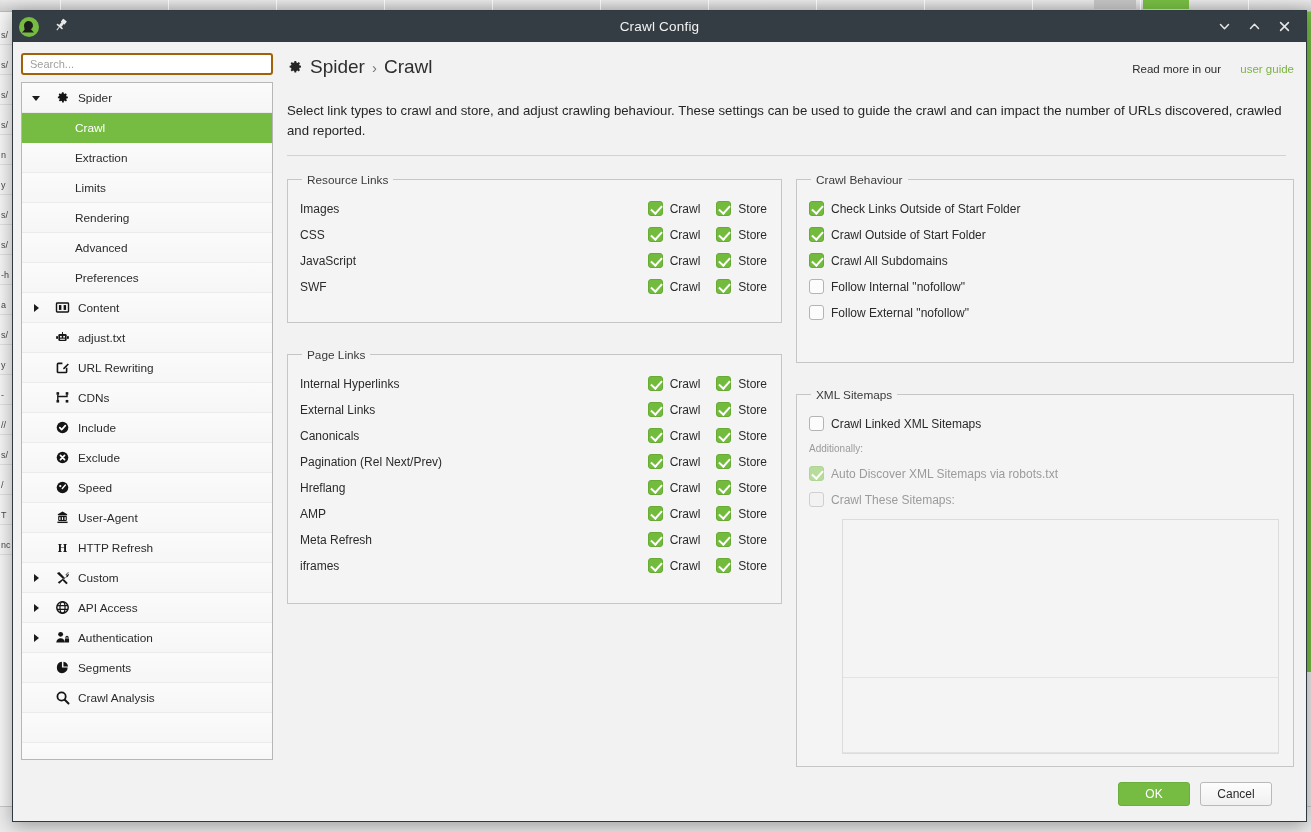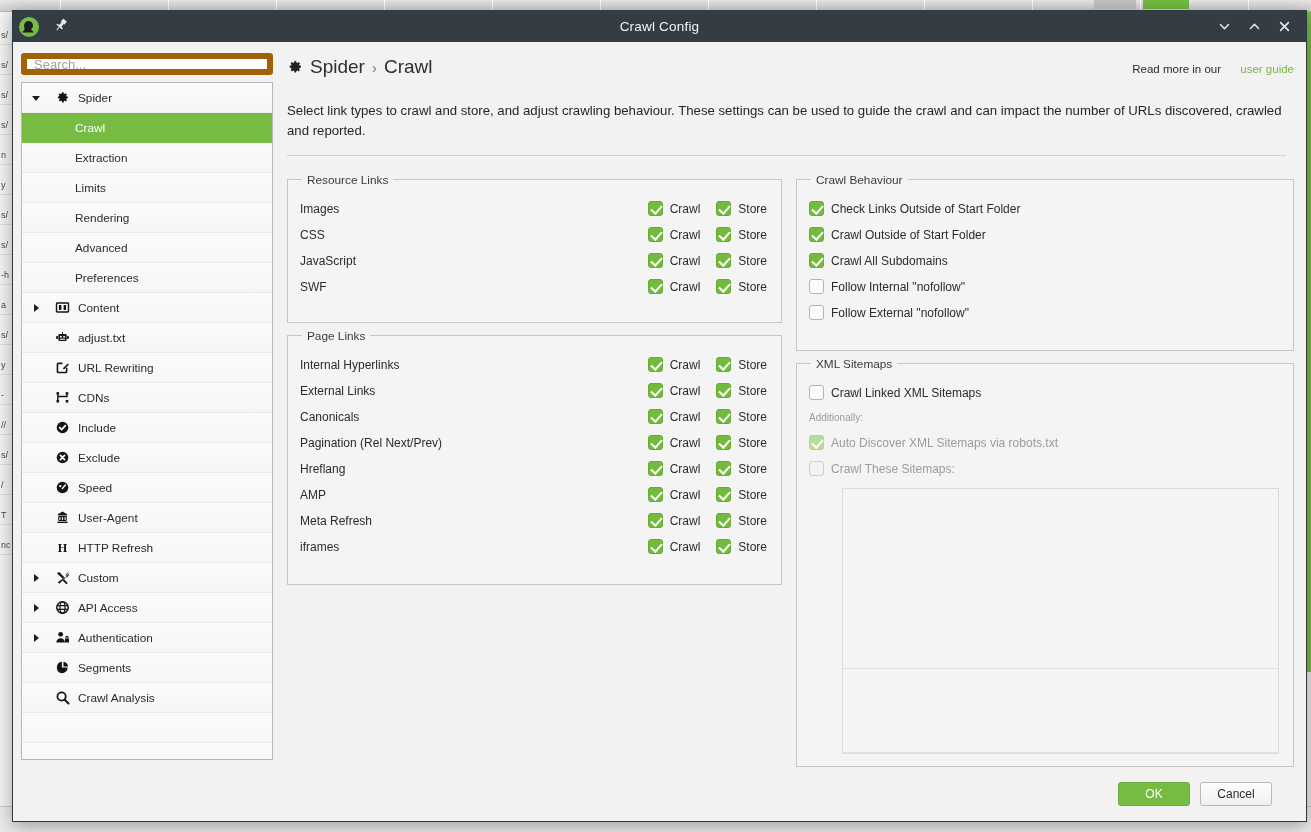--- a/index.html
+++ b/index.html
@@ -127,25 +127,25 @@
 
   
   #sidebar {
     width: 252px; flex: 0 0 252px;
     display: flex; flex-direction: column;
     padding-top: 3px;
   }
   #search-wrap { padding: 0 0 7px 0; }
   #search-input {
     width: 100%; height: 22px;
-    border: 6px solid #a16207;
+    border: 2px solid #a16207;
     border-radius: 3px;
     background: #fff;
     padding: 0 7px;
-    font-size: 13px; color: #333;
+    font-size: 11px; color: #333;
     font-family: "Liberation Sans", sans-serif;
     outline: none;
   }
   #search-input::placeholder { color: #a0a0a0; }
 
   #navlist {
     flex: 1 1 auto;
     border: 1px solid #b7b7b7;
     background: #fafafa;
     overflow: hidden;
@@ -216,21 +216,21 @@
     height: 1px; background: #d2d2d2;
     margin-right: 8px;
   }
 
   #panels {
     margin-top: 17px;
     display: flex; gap: 14px;
     flex: 1 1 auto; min-height: 0;
     padding-bottom: 6px;
   }
-  .col { display: flex; flex-direction: column; gap: 6px; }
+  .col { display: flex; flex-direction: column; gap: 25px; }
   .col-left  { width: 495px; flex: 0 0 495px; }
   .col-right { flex: 1 1 auto; min-width: 0; }
 
   fieldset.group {
     border: 1px solid #c6c6c6;
     background: #f4f4f4;
     padding: 9px 14px 12px 12px;
     min-width: 0;
   }
   fieldset.group > legend {
@@ -293,21 +293,21 @@
     flex: 3 1 0;
     min-height: 0;
   }
   .sitemap-box2 { flex: 1.4 1 0; min-height: 0; }
   fieldset.grp-sitemaps {
     display: flex; flex-direction: column;
     flex: 1 1 auto; min-height: 0;
   }
   fieldset.grp-pagelinks { padding-bottom: 24px; }
   fieldset.grp-resource  { padding-bottom: 22px; }
-  fieldset.grp-behaviour { padding-bottom: 24px; }
+  fieldset.grp-behaviour { padding-bottom: 36px; }
 
   
   #footer {
     height: 48px; flex: 0 0 48px;
     display: flex; align-items: center; justify-content: flex-end;
     gap: 10px;
     padding: 0 34px 6px 0;
     background: #f2f2f2;
   }
   .btn {

